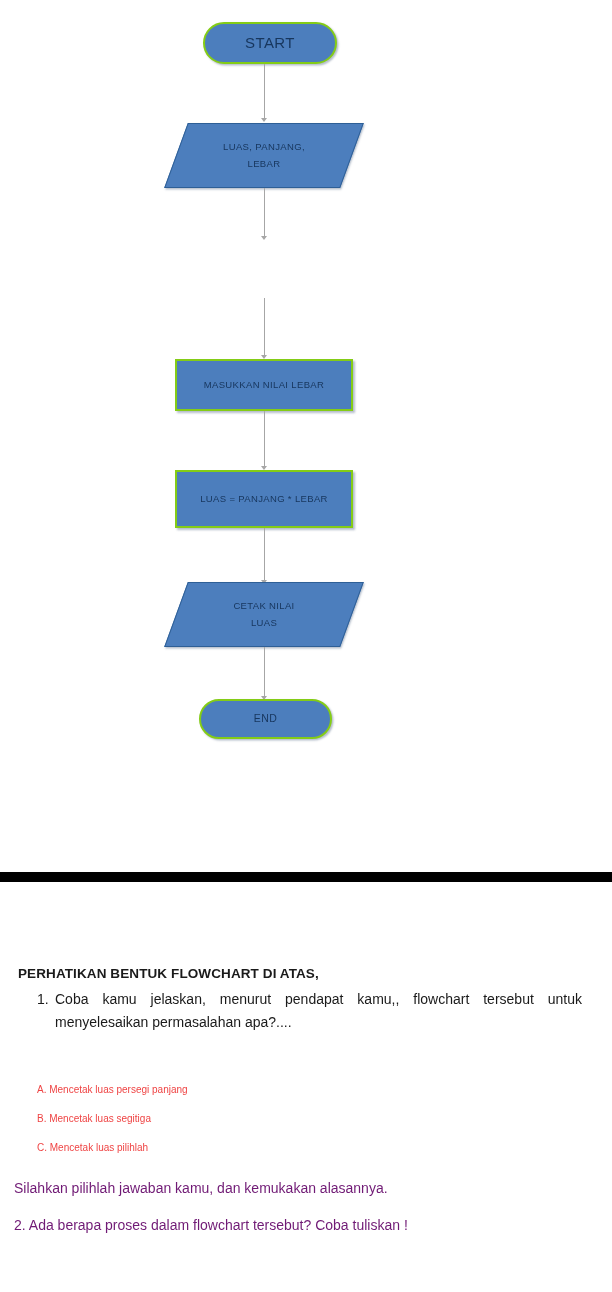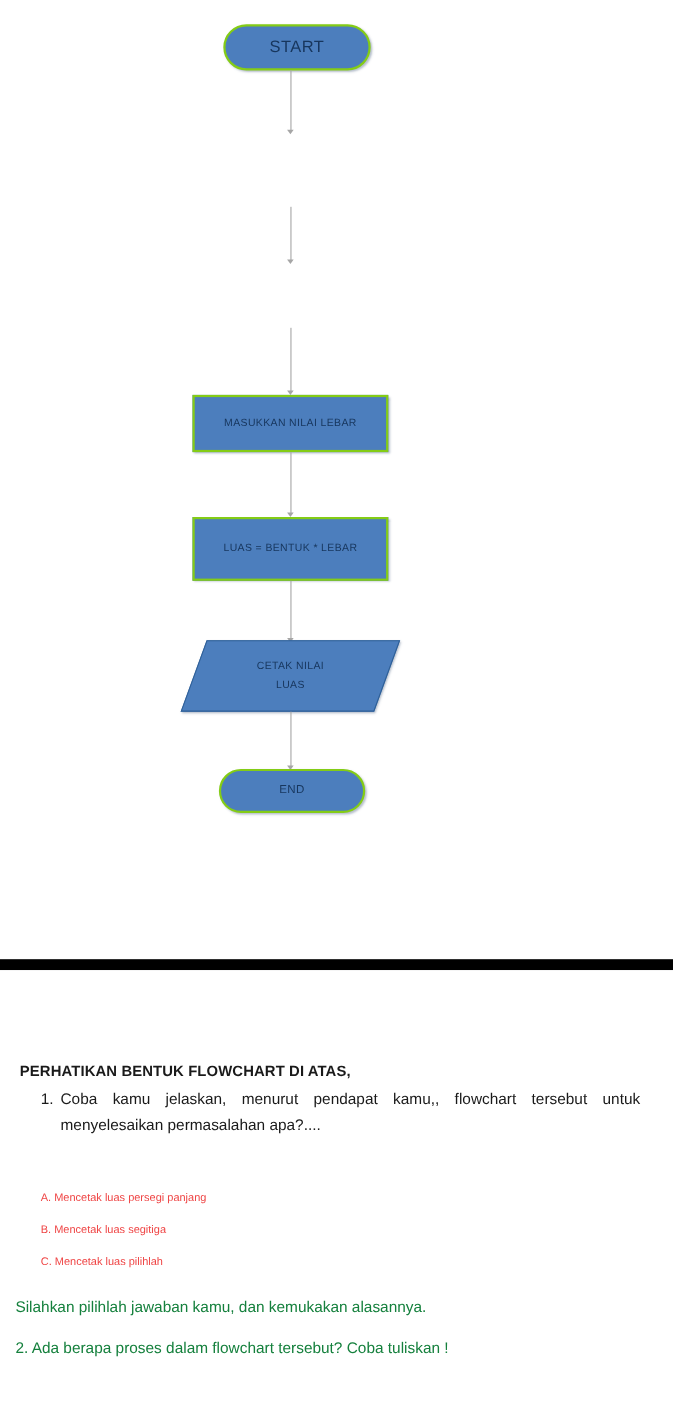--- a/index.html
+++ b/index.html
@@ -128,55 +128,60 @@
     color:#ef4444;
     white-space:nowrap;
   }
   .opt.a{top:1084px;}
   .opt.b{top:1113px;}
   .opt.c{top:1142px;}
   .tail{
     position:absolute;
     left:14px;
     font-size:14px;
-    color:#15803d;
+    color:#701a75;
     white-space:nowrap;
   }
   .tail.t1{top:1180px;}
   .tail.t2{top:1217px;}
 </style>
 </head>
 <body>
 
 <div id="flowchart">
 
   <div class="node term" style="left:203px;top:22px;width:134px;height:42px;">
     <span class="lbl">START</span>
   </div>
 
   <div class="conn" style="left:264px;top:64px;height:55px;"></div>
   <div class="arrowhead" style="left:261px;top:118px;"></div>
 
+  <div class="para" style="left:176px;top:123px;width:176px;height:65px;">
+    <div class="skew"></div>
+    <div class="lbl">LUAS, PANJANG,
+LEBAR</div>
+  </div>
 
   <div class="conn" style="left:264px;top:188px;height:49px;"></div>
   <div class="arrowhead" style="left:261px;top:236px;"></div>
 
 
   <div class="conn" style="left:264px;top:298px;height:58px;"></div>
   <div class="arrowhead" style="left:261px;top:355px;"></div>
 
   <div class="node proc" style="left:175px;top:359px;width:178px;height:52px;justify-content:center;">
     <span class="lbl">MASUKKAN NILAI LEBAR</span>
   </div>
 
   <div class="conn" style="left:264px;top:411px;height:56px;"></div>
   <div class="arrowhead" style="left:261px;top:466px;"></div>
 
   <div class="node proc" style="left:175px;top:470px;width:178px;height:58px;">
-    <span class="lbl">LUAS = BENTUK * LEBAR</span>
+    <span class="lbl">LUAS = PANJANG * LEBAR</span>
   </div>
 
   <div class="conn" style="left:264px;top:528px;height:53px;"></div>
   <div class="arrowhead" style="left:261px;top:580px;"></div>
 
   <div class="para" style="left:176px;top:582px;width:176px;height:65px;">
     <div class="skew"></div>
     <div class="lbl">CETAK NILAI
 LUAS</div>
   </div>

